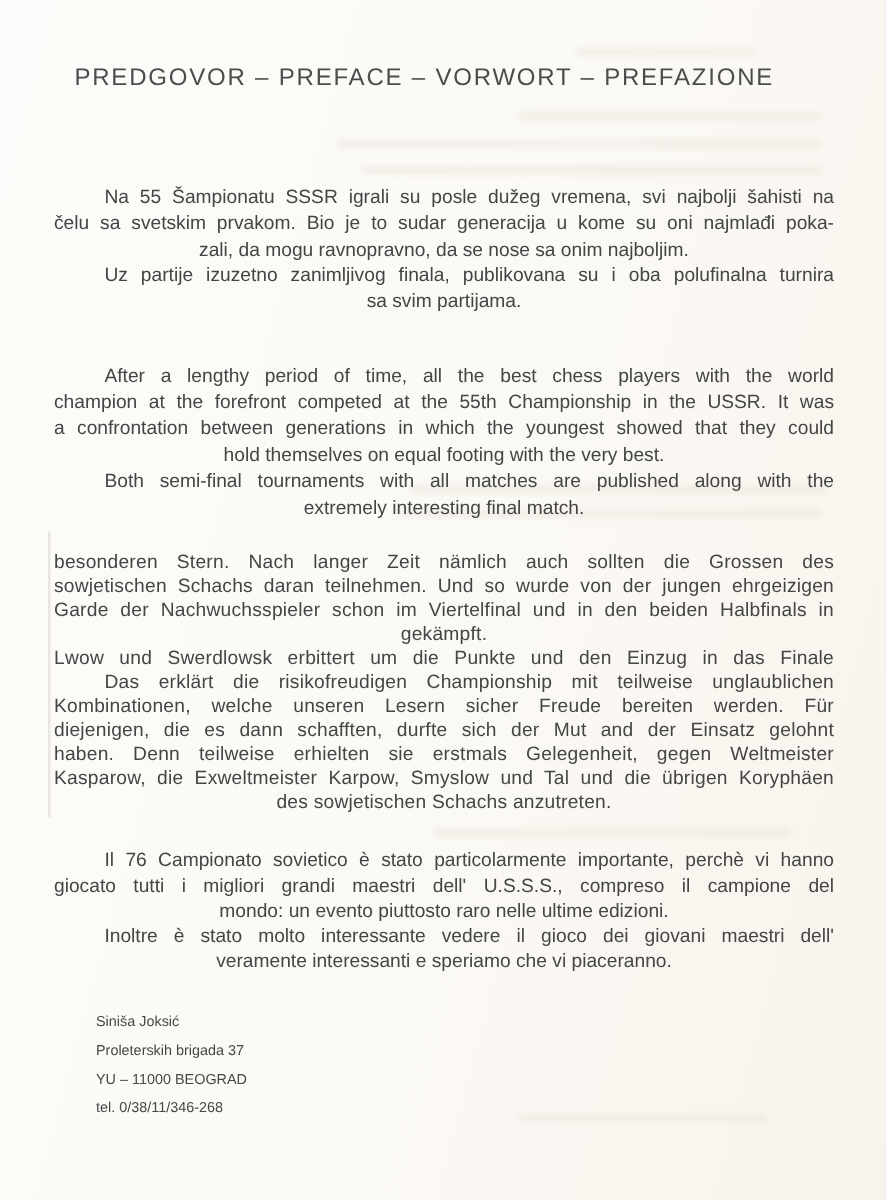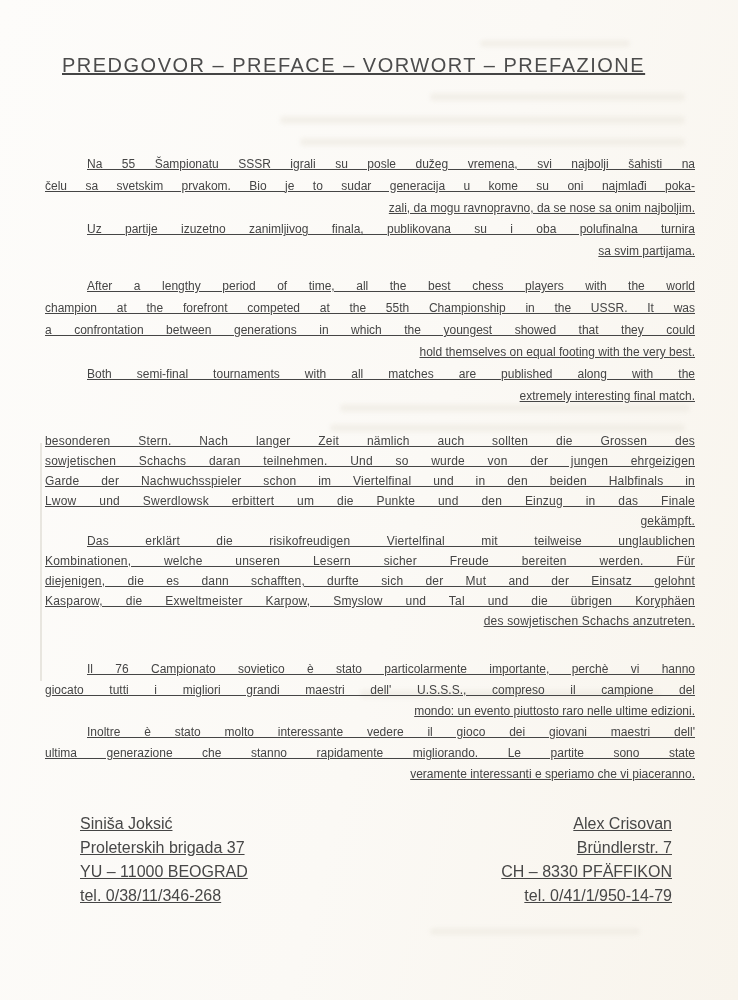--- a/index.html
+++ b/index.html
@@ -8,65 +8,64 @@
   .page {
     position: relative;
     width: 738px;
     height: 1000px;
     margin: 0 auto;
     background: linear-gradient(105deg, #fdfcfa 0%, #fbf9f5 55%, #f8f4ec 100%);
     font-family: "Liberation Sans", "DejaVu Sans", sans-serif;
     color: #454545;
     padding: 0 43px 0 45px;
     overflow: hidden;
-    text-decoration: underline;
   }
 
   
   .doc-title {
     margin: 52px 0 0 17px;
     font-size: 20px;
     font-weight: 400;
     letter-spacing: 1.5px;
     line-height: 26px;
     color: #4c4c4c;
     white-space: nowrap;
   }
 
   
   .para { position: relative; }
   .para-sr { margin-top: 76px; }
-  .para-en { margin-top: 12px; }
+  .para-en { margin-top: 40px; }
   .para-de { margin-top: 24px; }
   .para-it { margin-top: 28px; }
 
   .line {
     display: block;
-    font-size: 12px;
+    font-size: 16px;
     color: #454545;
     white-space: nowrap;
   }
   .para-sr .line { line-height: 21.8px; height: 21.8px; }
   .para-en .line { line-height: 22px;   height: 22px; }
   .para-de .line { line-height: 20px;   height: 20px; letter-spacing: 0.2px; }
   .para-it .line { line-height: 21px;   height: 21px; }
 
   
   .jl { text-align: justify; text-align-last: justify; white-space: normal; }
-  .ll { text-align: right; }
+  .ll { text-align: center; }
   .ind { padding-left: 42px; }
 
   
   .contacts {
     margin-top: 27px;
     display: flex;
     justify-content: space-between;
     align-items: flex-start;
   }
-  .contact { font-size: 16px; line-height: 24px; color: #474747; }
+  .contact { font-size: 12px; line-height: 24px; color: #474747; }
   .contact-left  { margin-left: 35px; text-align: left; }
   .contact-right { margin-right: 23px; text-align: right; }
 
   
   .ghost {
     position: absolute;
     background: #ece8df;
     border-radius: 4px;
     filter: blur(2px);
     opacity: 0.55;
@@ -113,46 +112,40 @@
     <span class="line jl">a confrontation between generations in which the youngest showed that they could</span>
     <span class="line ll">hold themselves on equal footing with the very best.</span>
     <span class="line jl ind">Both semi-final tournaments with all matches are published along with the</span>
     <span class="line ll">extremely interesting final match.</span>
   </section>
 
   <section class="para para-de">
     <span class="line jl">besonderen Stern. Nach langer Zeit nämlich auch sollten die Grossen des</span>
     <span class="line jl">sowjetischen Schachs daran teilnehmen. Und so wurde von der jungen ehrgeizigen</span>
     <span class="line jl">Garde der Nachwuchsspieler schon im Viertelfinal und in den beiden Halbfinals in</span>
+    <span class="line ll">gekämpft.</span>
     <span class="line jl">Lwow und Swerdlowsk erbittert um die Punkte und den Einzug in das Finale</span>
-    <span class="line ll">gekämpft.</span>
-    <span class="line jl ind">Das erklärt die risikofreudigen Viertelfinal mit teilweise unglaublichen</span>
+    <span class="line jl ind">Das erklärt die risikofreudigen Championship mit teilweise unglaublichen</span>
     <span class="line jl">Kombinationen, welche unseren Lesern sicher Freude bereiten werden. Für</span>
     <span class="line jl">diejenigen, die es dann schafften, durfte sich der Mut and der Einsatz gelohnt</span>
+    <span class="line jl">haben. Denn teilweise erhielten sie erstmals Gelegenheit, gegen Weltmeister</span>
     <span class="line jl">Kasparow, die Exweltmeister Karpow, Smyslow und Tal und die übrigen Koryphäen</span>
     <span class="line ll">des sowjetischen Schachs anzutreten.</span>
   </section>
 
   <section class="para para-it">
     <span class="line jl ind">Il 76 Campionato sovietico è stato particolarmente importante, perchè vi hanno</span>
     <span class="line jl">giocato tutti i migliori grandi maestri dell' U.S.S.S., compreso il campione del</span>
     <span class="line ll">mondo: un evento piuttosto raro nelle ultime edizioni.</span>
     <span class="line jl ind">Inoltre è stato molto interessante vedere il gioco dei giovani maestri dell'</span>
-    <span class="line jl">ultima generazione che stanno rapidamente migliorando. Le partite sono state</span>
     <span class="line ll">veramente interessanti e speriamo che vi piaceranno.</span>
   </section>
 
   <footer class="contacts">
     <div class="contact contact-left">
       <div>Siniša Joksić</div>
       <div>Proleterskih brigada 37</div>
       <div>YU – 11000 BEOGRAD</div>
       <div>tel. 0/38/11/346-268</div>
     </div>
-    <div class="contact contact-right">
-      <div>Alex Crisovan</div>
-      <div>Bründlerstr. 7</div>
-      <div>CH – 8330 PFÄFFIKON</div>
-      <div>tel. 0/41/1/950-14-79</div>
-    </div>
   </footer>
 
 </div>
 
 </body></html>

